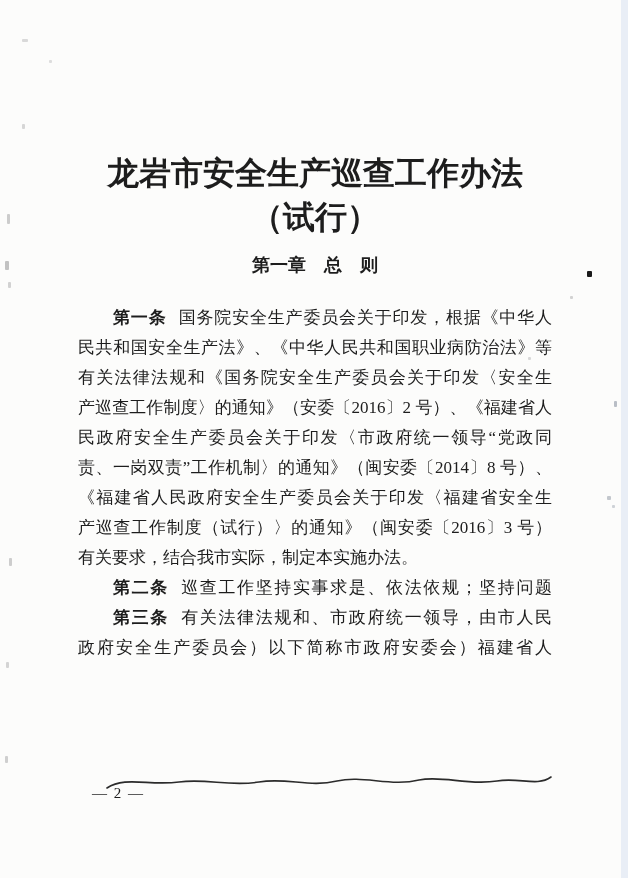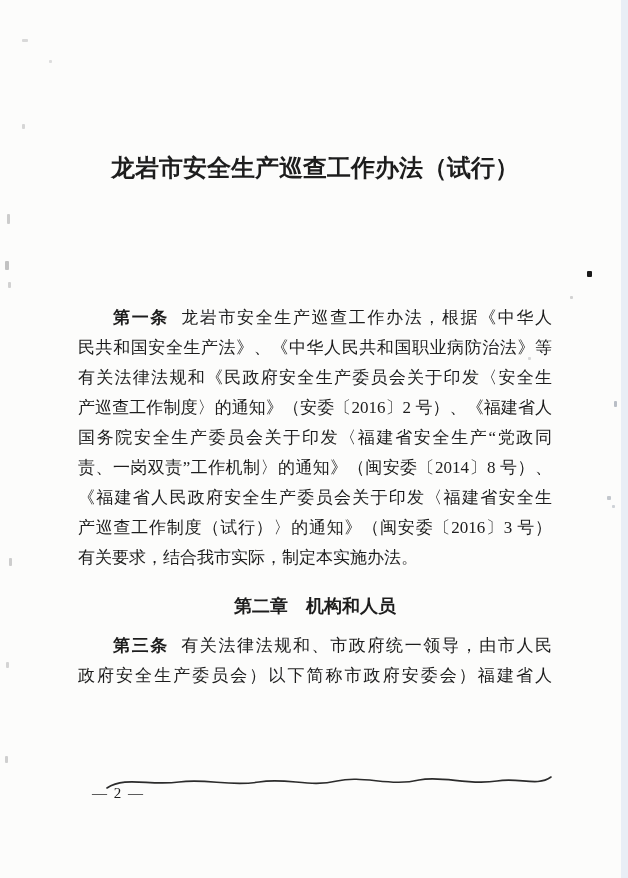--- a/index.html
+++ b/index.html
@@ -11,21 +11,21 @@
     font-family:"Liberation Serif","DejaVu Serif",serif;
     color:#1d1d1d;
   }
   .edge-strip{
     position:absolute;right:0;top:0;width:7px;height:878px;
     background:#e9eef6;
   }
   .doc-title{
     position:absolute;top:152px;left:78px;width:474px;
     text-align:center;
-    font-size:24px;font-weight:bold;
+    font-size:32px;font-weight:bold;
     letter-spacing:0px;
     font-family:"Liberation Serif","DejaVu Serif",serif;
   }
   .ch-heading{
     text-align:center;
     font-weight:bold;
     font-size:18px;
     font-family:"Liberation Sans","DejaVu Sans",sans-serif;
     line-height:30px;
   }
@@ -85,35 +85,36 @@
 </style>
 </head>
 <body>
 
 <div class="page">
 
   <div class="edge-strip"></div>
 
   <div class="doc-title">龙岩市安全生产巡查工作办法（试行）</div>
 
+  <div class="ch-heading ch1-heading">第一章　总　则</div>
 
   <div class="body-block">
 
-    <div class="line fill first"><span class="article-label">第一条</span><span>龙岩市安全生产巡查工作办法，根据《中华人</span></div>
+    <div class="line fill first"><span class="article-label">第一条</span><span>国务院安全生产委员会关于印发，根据《中华人</span></div>
     <div class="line fill">民共和国安全生产法》、《中华人民共和国职业病防治法》等</div>
-    <div class="line fill">有关法律法规和《民政府安全生产委员会关于印发〈安全生</div>
+    <div class="line fill">有关法律法规和《国务院安全生产委员会关于印发〈安全生</div>
     <div class="line fill">产巡查工作制度〉的通知》（安委〔2016〕2 号）、《福建省人</div>
-    <div class="line fill">国务院安全生产委员会关于印发〈福建省安全生产“党政同</div>
+    <div class="line fill">民政府安全生产委员会关于印发〈市政府统一领导“党政同</div>
     <div class="line fill">责、一岗双责”工作机制〉的通知》（闽安委〔2014〕8 号）、</div>
     <div class="line fill">《福建省人民政府安全生产委员会关于印发〈福建省安全生</div>
     <div class="line fill">产巡查工作制度（试行）〉的通知》（闽安委〔2016〕3 号）</div>
     <div class="line">有关要求，结合我市实际，制定本实施办法。</div>
 
+    <div class="line fill first"><span class="article-label">第二条</span><span>巡查工作坚持实事求是、依法依规；坚持问题</span></div>
 
-    <div class="ch-heading ch2-heading">第二章　机构和人员</div>
 
     <div class="line fill first"><span class="article-label">第三条</span><span>有关法律法规和、市政府统一领导，由市人民</span></div>
     <div class="line fill">政府安全生产委员会）以下简称市政府安委会）福建省人</div>
   </div>
 
   <svg class="wavy" width="452" height="26" viewBox="0 0 452 26">
     <path d="M2 20 C 20 8, 44 18, 74 14
              C 102 10, 124 19, 154 14
              C 182 9, 204 20, 232 13
              C 258 7, 286 19, 314 12

